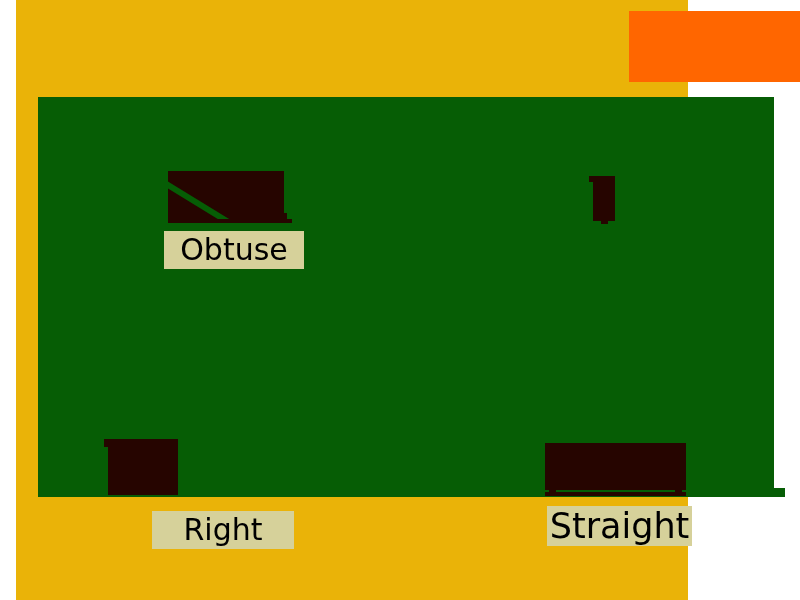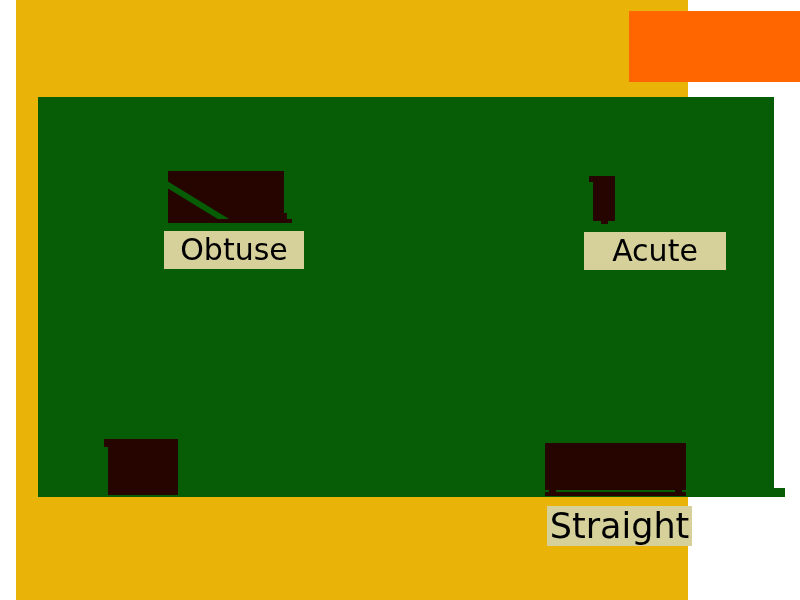--- a/index.html
+++ b/index.html
@@ -236,18 +236,18 @@
     <div class="straight-foot-l" style="left:511px; top:390px;"></div>
     <div class="straight-foot-r" style="left:637px; top:390px;"></div>
 
     <div class="baseline" style="left:507px; top:395px;"></div>
   </div>
 
   <div class="board-tab"></div>
 
   <div class="label-chip chip-obtuse">Obtuse</div>
 
-  <div class="label-chip chip-acute">Acute</div>
-
+
+  <div class="label-chip chip-right">Right</div>
 
   <div class="label-chip chip-straight">Straight</div>
 
 </div>
 
 </body></html>

